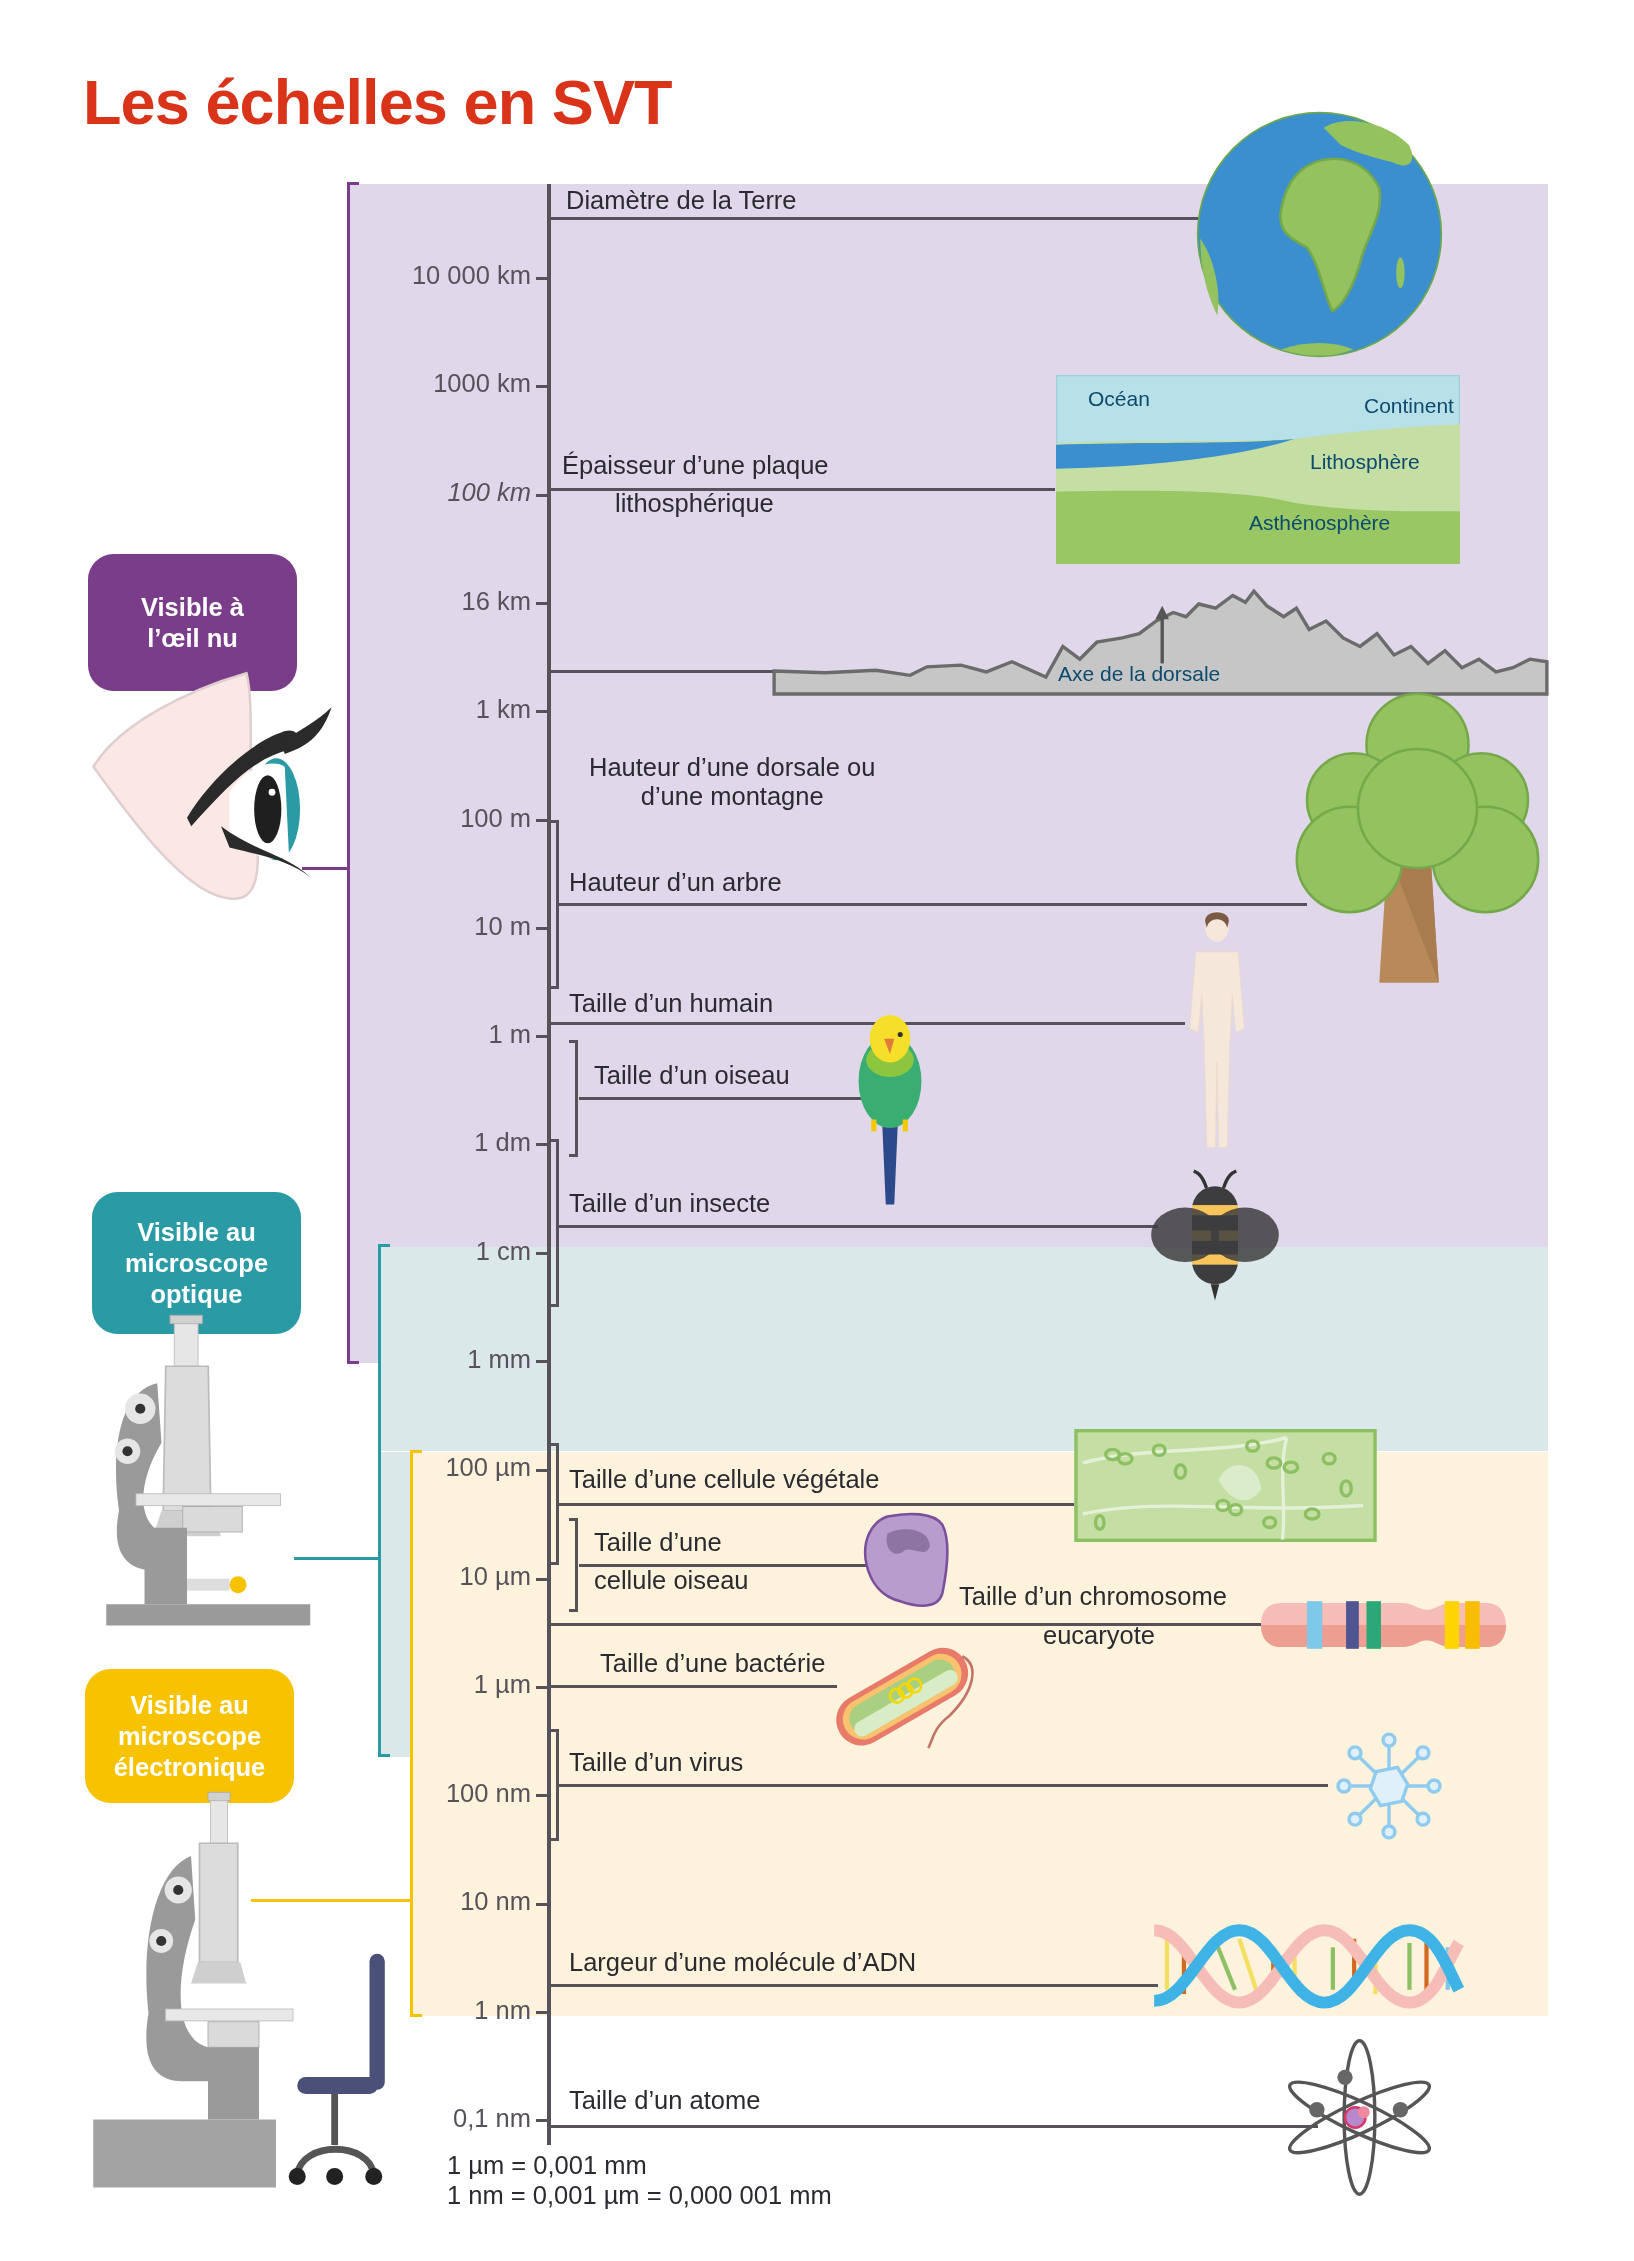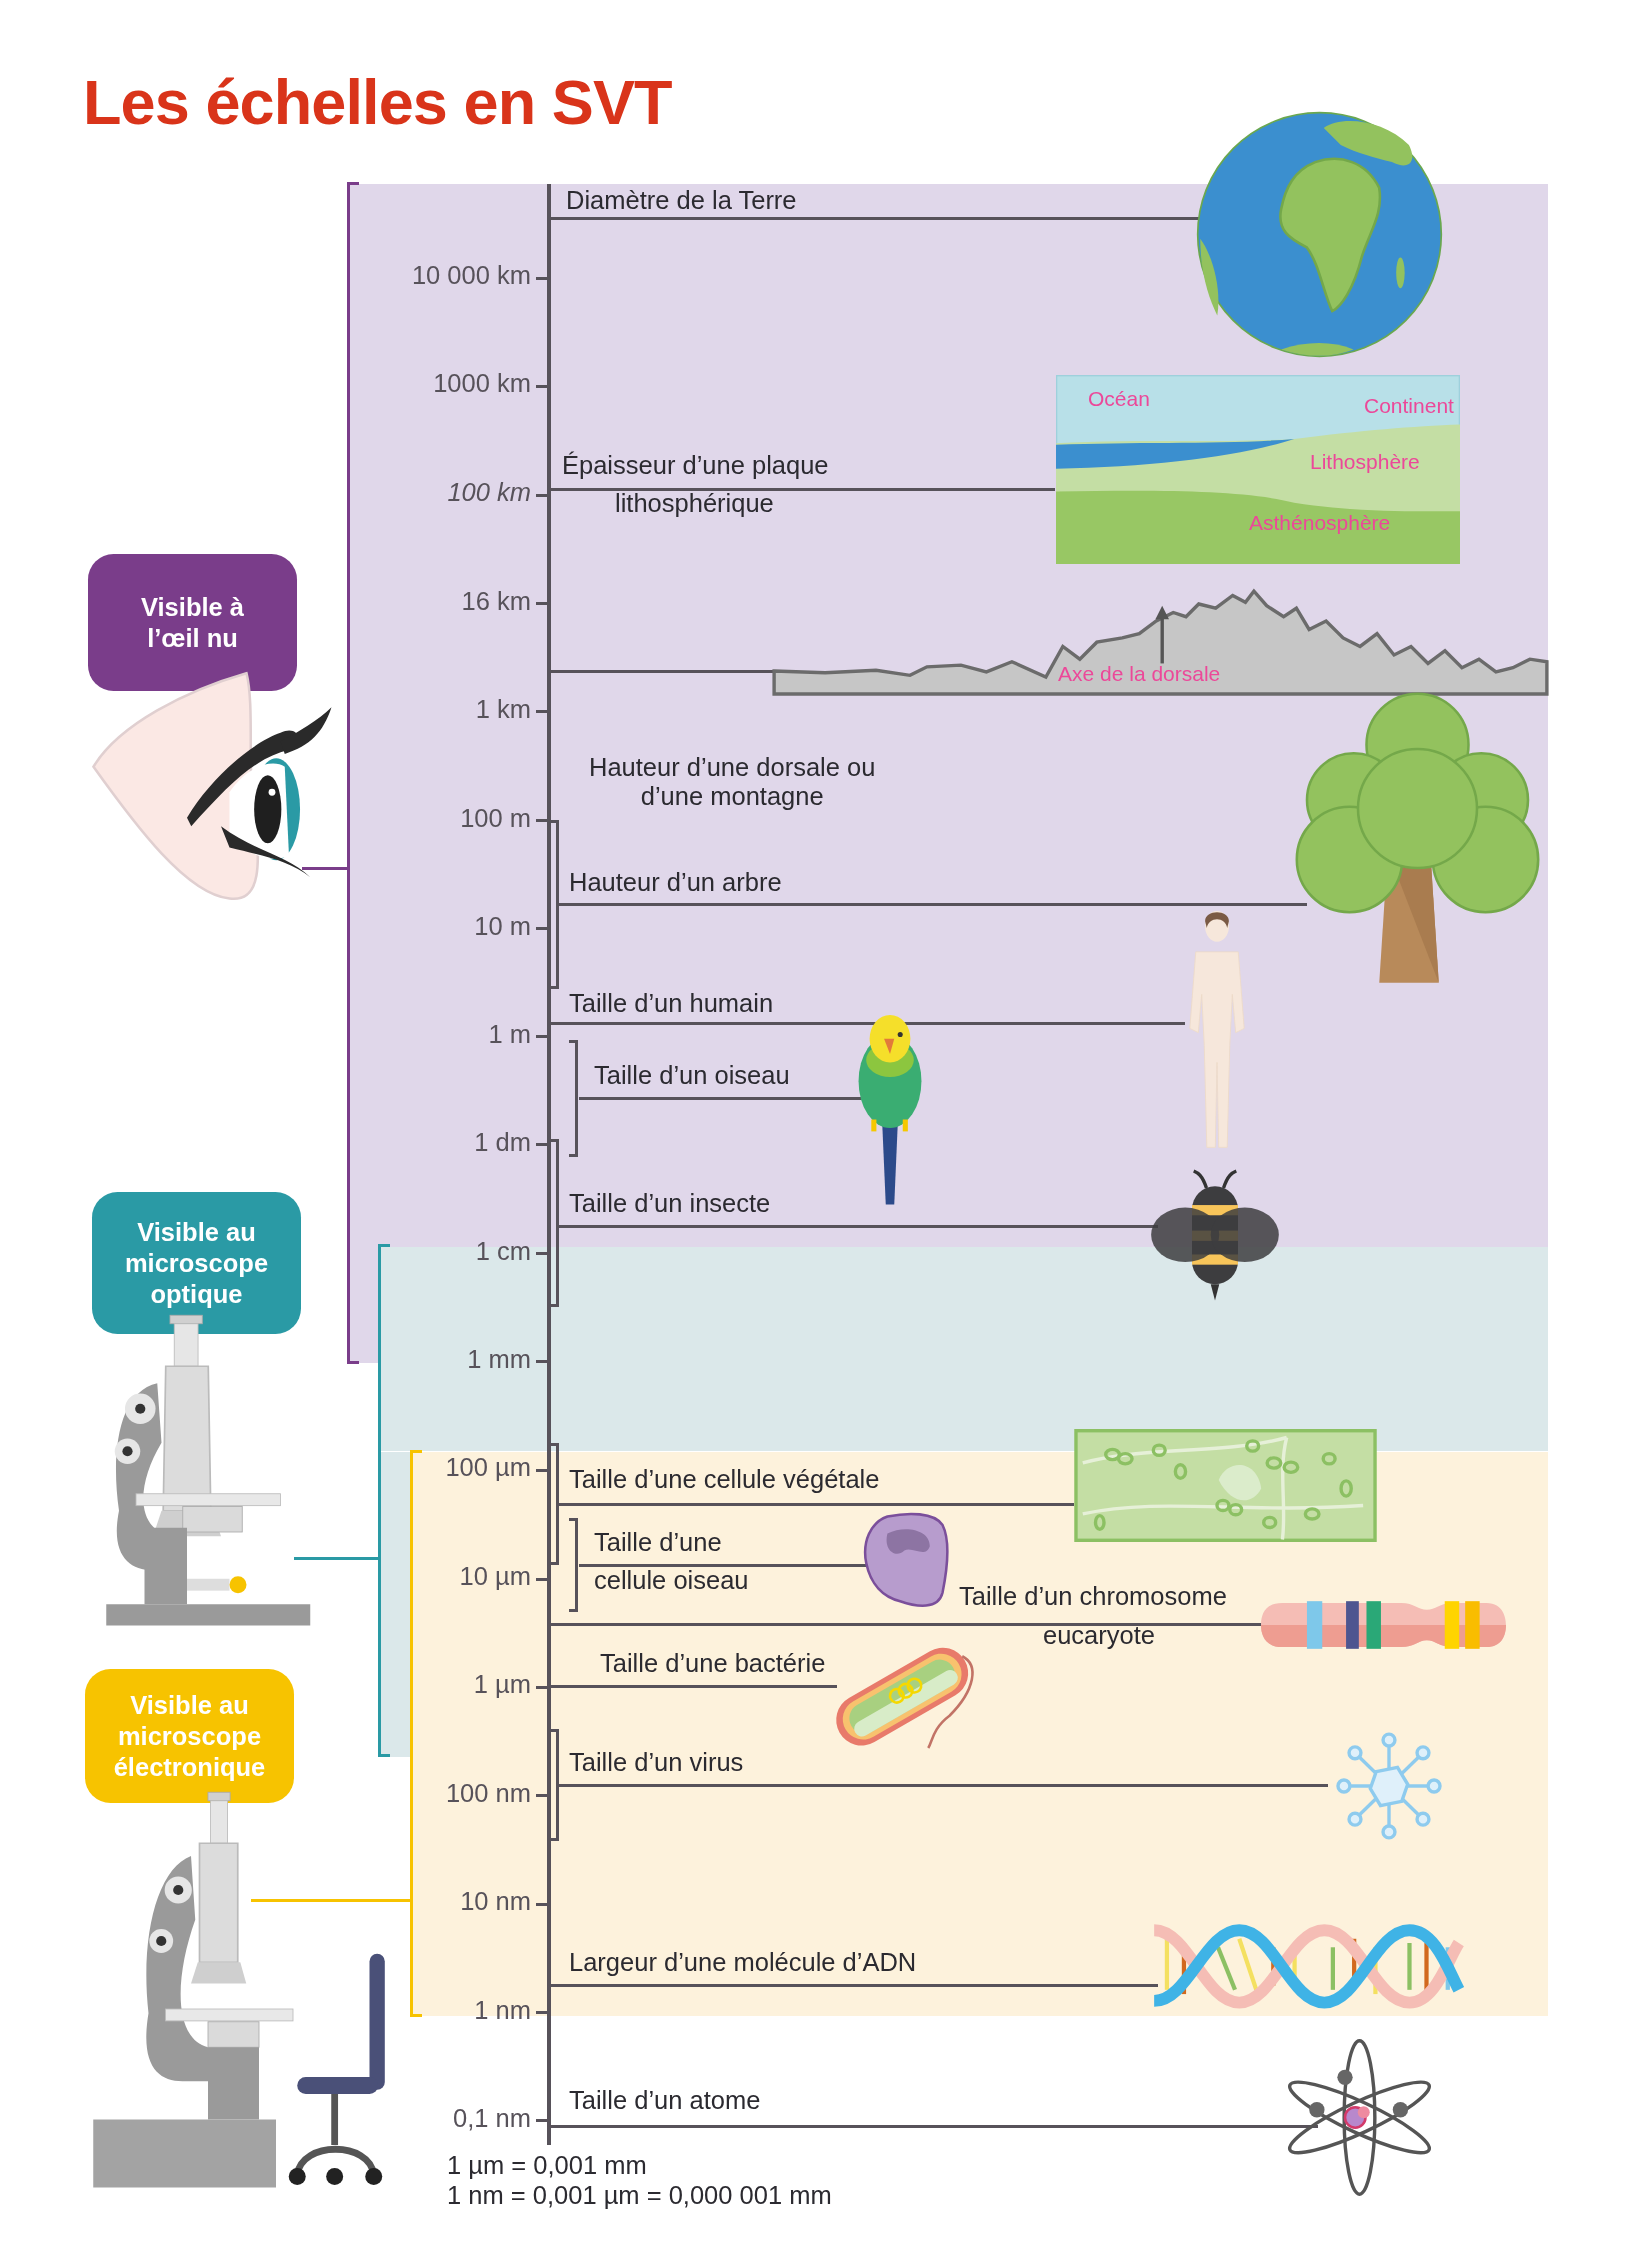--- a/index.html
+++ b/index.html
@@ -8,21 +8,21 @@
   #title{left:83px;top:66px;font-size:63px;font-weight:bold;color:#d9341a;letter-spacing:-0.9px;white-space:nowrap;font-family:"Liberation Sans",sans-serif;}
   .band{position:absolute;}
   .hline{position:absolute;height:3.4px;background:#57525a;}
   .vline{position:absolute;width:4.3px;background:#57525a;}
   .tick{position:absolute;height:2.6px;width:12px;background:#57525a;}
   .ticklabel{position:absolute;width:187px;text-align:right;font-size:25.5px;color:#57525a;white-space:nowrap;}
   .lbl{position:absolute;font-size:25.5px;color:#2b2a30;white-space:nowrap;}
   .bk{position:absolute;border:3.4px solid #57525a;border-left:none;width:8.5px;box-sizing:border-box;}
   .box{position:absolute;border-radius:25.5px;color:#fff;font-weight:bold;font-size:25.5px;text-align:center;display:flex;align-items:center;justify-content:center;line-height:31px;}
   .note{position:absolute;font-size:25.5px;color:#2b2a30;white-space:nowrap;}
-  .small{font-size:21px;color:#ec4899;position:absolute;white-space:nowrap;}
+  .small{font-size:21px;color:#0c4a6e;position:absolute;white-space:nowrap;}
   svg{position:absolute;overflow:visible;}
 </style>
 </head>
 <body>
 
 <div id="title" class="abs">Les échelles en SVT</div>
 
 <div class="band" style="left:348px;top:184px;width:1200px;height:1063px;background:#e0d7ea;"></div>
 <div class="band" style="left:348px;top:1247px;width:31.5px;height:116px;background:#e0d7ea;"></div>
 <div class="band" style="left:380px;top:1247px;width:1168px;height:204px;background:#dbe8ea;"></div>

